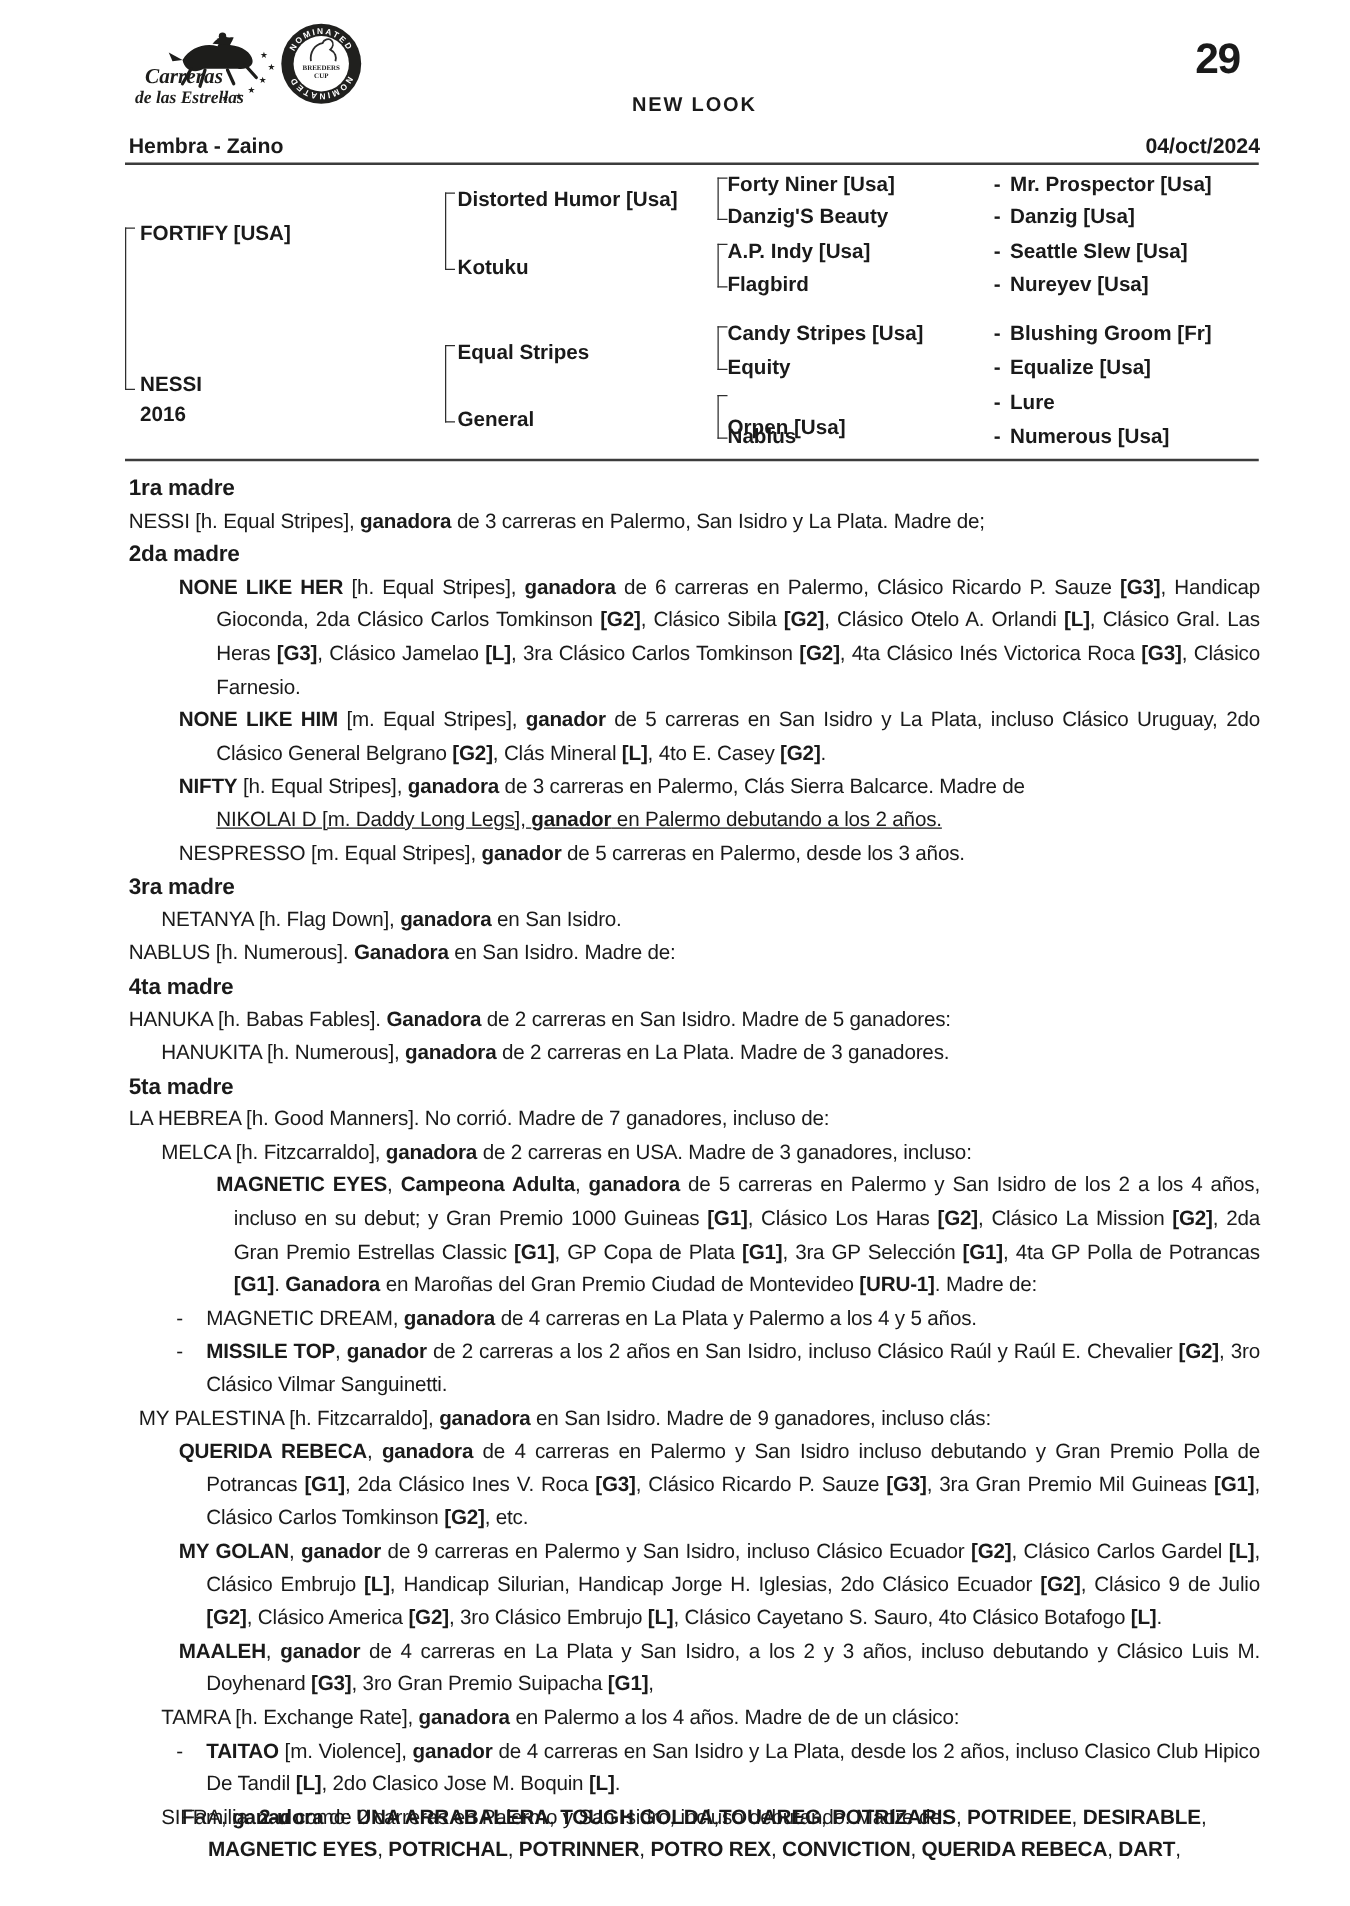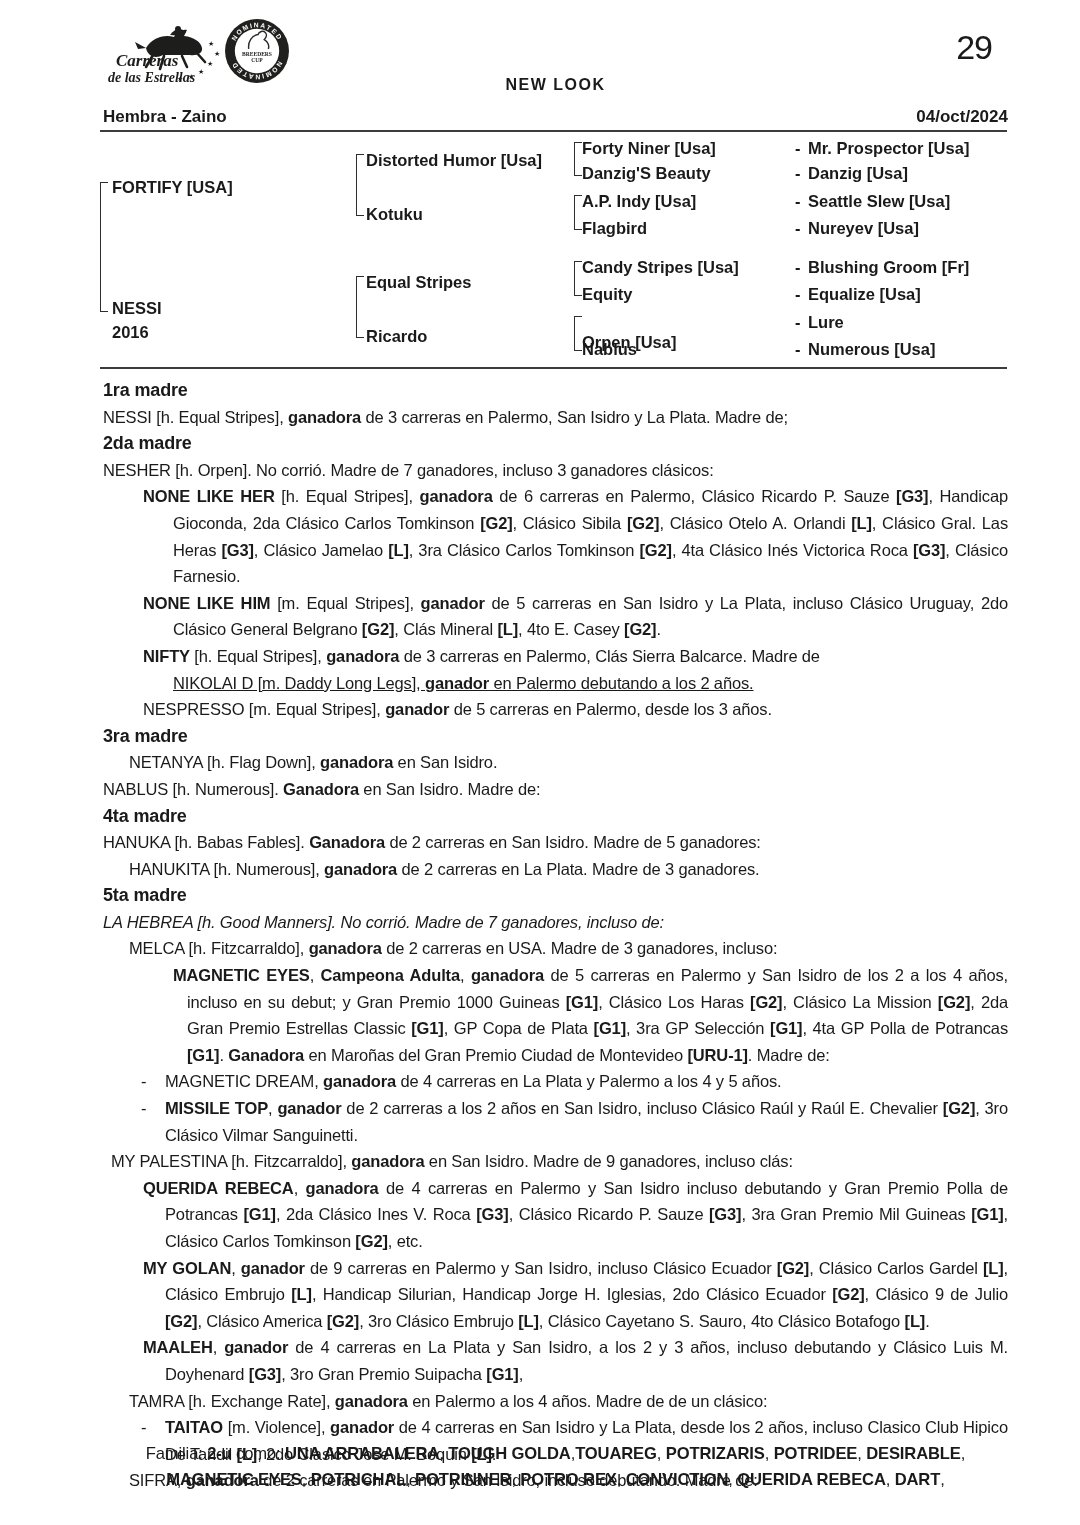--- a/index.html
+++ b/index.html
@@ -5,21 +5,21 @@
   html,body{margin:0;padding:0;background:#e8e8e8;}
   .page{
     position:relative;
     width:1080px;height:1525px;
     background:#ffffff;
     font-family:"Liberation Sans","DejaVu Sans",sans-serif;
     color:#1a1a1a;
     overflow:hidden;
   }
   
-  .page-num{position:absolute;top:28px;right:88px;font-size:34px;font-weight:400;letter-spacing:-1px;}
+  .page-num{position:absolute;top:28px;right:88px;font-size:34px;font-weight:700;letter-spacing:-1px;}
   .title{position:absolute;top:76px;left:103px;width:905px;text-align:center;
          font-size:16px;font-weight:700;letter-spacing:1.5px;}
   .meta{position:absolute;top:107px;left:103px;width:905px;display:flex;justify-content:space-between;
         font-size:17px;font-weight:700;}
   .rule{position:absolute;left:100px;width:907px;height:2px;background:#3c3c3c;}
   .rule1{top:130px;}
   .rule2{top:367px;}
   
   .ped-cell{position:absolute;font-size:16.5px;font-weight:700;line-height:20px;white-space:nowrap;}
   .bracket{position:absolute;width:7px;border:1.5px solid #2e2e2e;border-right:none;}
@@ -119,21 +119,21 @@
     <div class="bracket br-3c"></div>
     <div class="bracket br-3d"></div>
 
     <div class="ped-cell c-g1-0">FORTIFY [USA]</div>
     <div class="ped-cell c-g1-1">NESSI</div>
     <div class="ped-cell c-g1-2">2016</div>
 
     <div class="ped-cell c-g2-0">Distorted Humor [Usa]</div>
     <div class="ped-cell c-g2-1">Kotuku</div>
     <div class="ped-cell c-g2-2">Equal Stripes</div>
-    <div class="ped-cell c-g2-3">Ricardo</div>
+    <div class="ped-cell c-g2-3">General</div>
 
     <div class="ped-cell c-g3-0">Forty Niner [Usa]</div>
     <div class="ped-cell c-g3-1">Danzig'S Beauty</div>
     <div class="ped-cell c-g3-2">A.P. Indy [Usa]</div>
     <div class="ped-cell c-g3-3">Flagbird</div>
     <div class="ped-cell c-g3-4">Candy Stripes [Usa]</div>
     <div class="ped-cell c-g3-5">Equity</div>
     <div class="ped-cell c-g3-6">Orpen [Usa]</div>
     <div class="ped-cell c-g3-7">Nablus</div>
 
@@ -146,34 +146,33 @@
     <div class="ped-cell c-g4-6"><span class="g4dash">-</span><span>Lure</span></div>
     <div class="ped-cell c-g4-7"><span class="g4dash">-</span><span>Numerous [Usa]</span></div>
   </div>
 
   <div class="rule rule2"></div>
 
   <div class="notes">
       <div class="sec-h">1ra madre</div>
       <div class="p" style="padding-left: 26px; text-indent: -26px;"><span>NESSI [h. Equal Stripes], </span><span class="b">ganadora</span><span> de 3 carreras en Palermo, San Isidro y La Plata. Madre de;</span></div>
       <div class="sec-h">2da madre</div>
-      <div class="p" style="padding-left: 26px; text-indent: -26px;"><span>NESHER [h. Orpen]. No corrió. Madre de 7 ganadores, incluso 3 ganadores clásicos:</span></div>
       <div class="p" style="padding-left: 70px; text-indent: -30px;"><span class="b">NONE LIKE HER</span><span> [h. Equal Stripes], </span><span class="b">ganadora</span><span> de 6 carreras en Palermo, Clásico Ricardo P. Sauze </span><span class="b">[G3]</span><span>, Handicap Gioconda, 2da Clásico Carlos Tomkinson </span><span class="b">[G2]</span><span>, Clásico Sibila </span><span class="b">[G2]</span><span>, Clásico Otelo A. Orlandi </span><span class="b">[L]</span><span>, Clásico Gral. Las Heras </span><span class="b">[G3]</span><span>, Clásico Jamelao </span><span class="b">[L]</span><span>, 3ra Clásico Carlos Tomkinson </span><span class="b">[G2]</span><span>, 4ta Clásico Inés Victorica Roca </span><span class="b">[G3]</span><span>, Clásico Farnesio.</span></div>
       <div class="p" style="padding-left: 70px; text-indent: -30px;"><span class="b">NONE LIKE HIM</span><span> [m. Equal Stripes], </span><span class="b">ganador</span><span> de 5 carreras en San Isidro y La Plata, incluso Clásico Uruguay, 2do Clásico General Belgrano </span><span class="b">[G2]</span><span>, Clás Mineral </span><span class="b">[L]</span><span>, 4to E. Casey </span><span class="b">[G2]</span><span>.</span></div>
       <div class="p" style="padding-left: 70px; text-indent: -30px;"><span class="b">NIFTY</span><span> [h. Equal Stripes], </span><span class="b">ganadora</span><span> de 3 carreras en Palermo, Clás Sierra Balcarce. Madre de</span></div>
       <div class="p" style="padding-left: 90px; text-indent: -20px; text-decoration: underline;"><span>NIKOLAI D [m. Daddy Long Legs], </span><span class="b">ganador</span><span> en Palermo debutando a los 2 años.</span></div>
       <div class="p" style="padding-left: 70px; text-indent: -30px;"><span>NESPRESSO [m. Equal Stripes], </span><span class="b">ganador</span><span> de 5 carreras en Palermo, desde los 3 años.</span></div>
       <div class="sec-h">3ra madre</div>
       <div class="p" style="padding-left: 40px; text-indent: -14px;"><span>NETANYA [h. Flag Down], </span><span class="b">ganadora</span><span> en San Isidro.</span></div>
       <div class="p" style="padding-left: 26px; text-indent: -26px;"><span>NABLUS [h. Numerous]. </span><span class="b">Ganadora</span><span> en San Isidro. Madre de:</span></div>
       <div class="sec-h">4ta madre</div>
       <div class="p" style="padding-left: 26px; text-indent: -26px;"><span>HANUKA [h. Babas Fables]. </span><span class="b">Ganadora</span><span> de 2 carreras en San Isidro. Madre de 5 ganadores:</span></div>
       <div class="p" style="padding-left: 40px; text-indent: -14px;"><span>HANUKITA [h. Numerous], </span><span class="b">ganadora</span><span> de 2 carreras en La Plata. Madre de 3 ganadores.</span></div>
       <div class="sec-h">5ta madre</div>
-      <div class="p" style="padding-left: 26px; text-indent: -26px; font-style: italic;"><span>LA HEBREA [h. Good Manners]. No corrió. Madre de 7 ganadores, incluso de:</span></div>
+      <div class="p" style="padding-left: 26px; text-indent: -26px;"><span>LA HEBREA [h. Good Manners]. No corrió. Madre de 7 ganadores, incluso de:</span></div>
       <div class="p" style="padding-left: 40px; text-indent: -14px;"><span>MELCA [h. Fitzcarraldo], </span><span class="b">ganadora</span><span> de 2 carreras en USA. Madre de 3 ganadores, incluso:</span></div>
       <div class="p" style="padding-left: 84px; text-indent: -14px;"><span class="b">MAGNETIC EYES</span><span>, </span><span class="b">Campeona Adulta</span><span>, </span><span class="b">ganadora</span><span> de 5 carreras en Palermo y San Isidro de los 2 a los 4 años, incluso en su debut; y Gran Premio 1000 Guineas </span><span class="b">[G1]</span><span>, Clásico Los Haras </span><span class="b">[G2]</span><span>, Clásico La Mission </span><span class="b">[G2]</span><span>, 2da Gran Premio Estrellas Classic </span><span class="b">[G1]</span><span>, GP Copa de Plata </span><span class="b">[G1]</span><span>, 3ra GP Selección </span><span class="b">[G1]</span><span>, 4ta GP Polla de Potrancas </span><span class="b">[G1]</span><span>. </span><span class="b">Ganadora</span><span> en Maroñas del Gran Premio Ciudad de Montevideo </span><span class="b">[URU-1]</span><span>. Madre de:</span></div>
       <div class="p" style="padding-left: 62px; text-indent: -24px;"><span class="dash">-</span><span>MAGNETIC DREAM, </span><span class="b">ganadora</span><span> de 4 carreras en La Plata y Palermo a los 4 y 5 años.</span></div>
       <div class="p" style="padding-left: 62px; text-indent: -24px;"><span class="dash">-</span><span class="b">MISSILE TOP</span><span>, </span><span class="b">ganador</span><span> de 2 carreras a los 2 años en San Isidro, incluso Clásico Raúl y Raúl E. Chevalier </span><span class="b">[G2]</span><span>, 3ro Clásico Vilmar Sanguinetti.</span></div>
       <div class="p" style="padding-left: 40px; text-indent: -32px;"><span>MY PALESTINA [h. Fitzcarraldo], </span><span class="b">ganadora</span><span> en San Isidro. Madre de 9 ganadores, incluso clás:</span></div>
       <div class="p" style="padding-left: 62px; text-indent: -22px;"><span class="b">QUERIDA REBECA</span><span>, </span><span class="b">ganadora</span><span> de 4 carreras en Palermo y San Isidro incluso debutando y Gran Premio Polla de Potrancas </span><span class="b">[G1]</span><span>, 2da Clásico Ines V. Roca </span><span class="b">[G3]</span><span>, Clásico Ricardo P. Sauze </span><span class="b">[G3]</span><span>, 3ra Gran Premio Mil Guineas </span><span class="b">[G1]</span><span>, Clásico Carlos Tomkinson </span><span class="b">[G2]</span><span>, etc.</span></div>
       <div class="p" style="padding-left: 62px; text-indent: -22px;"><span class="b">MY GOLAN</span><span>, </span><span class="b">ganador</span><span> de 9 carreras en Palermo y San Isidro, incluso Clásico Ecuador </span><span class="b">[G2]</span><span>, Clásico Carlos Gardel </span><span class="b">[L]</span><span>, Clásico Embrujo </span><span class="b">[L]</span><span>, Handicap Silurian, Handicap Jorge H. Iglesias, 2do Clásico Ecuador </span><span class="b">[G2]</span><span>, Clásico 9 de Julio </span><span class="b">[G2]</span><span>, Clásico America </span><span class="b">[G2]</span><span>, 3ro Clásico Embrujo </span><span class="b">[L]</span><span>, Clásico Cayetano S. Sauro, 4to Clásico Botafogo </span><span class="b">[L]</span><span>.</span></div>
       <div class="p" style="padding-left: 62px; text-indent: -22px;"><span class="b">MAALEH</span><span>, </span><span class="b">ganador</span><span> de 4 carreras en La Plata y San Isidro, a los 2 y 3 años, incluso debutando y Clásico Luis M. Doyhenard </span><span class="b">[G3]</span><span>, 3ro Gran Premio Suipacha </span><span class="b">[G1]</span><span>,</span></div>
       <div class="p" style="padding-left: 40px; text-indent: -14px;"><span>TAMRA [h. Exchange Rate], </span><span class="b">ganadora</span><span> en Palermo a los 4 años. Madre de de un clásico:</span></div>
       <div class="p" style="padding-left: 62px; text-indent: -24px;"><span class="dash">-</span><span class="b">TAITAO</span><span> [m. Violence], </span><span class="b">ganador</span><span> de 4 carreras en San Isidro y La Plata, desde los 2 años, incluso Clasico Club Hipico De Tandil </span><span class="b">[L]</span><span>, 2do Clasico Jose M. Boquin </span><span class="b">[L]</span><span>.</span></div>

